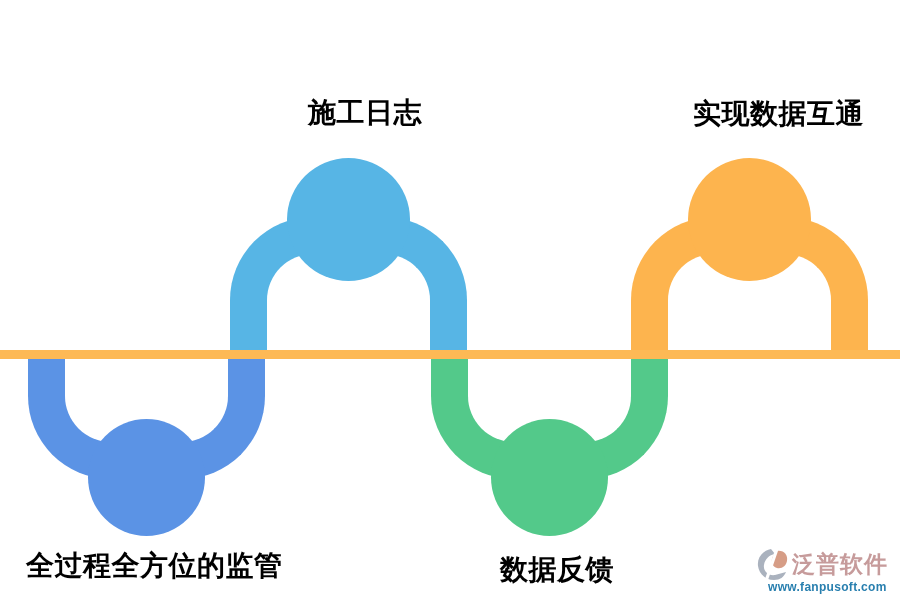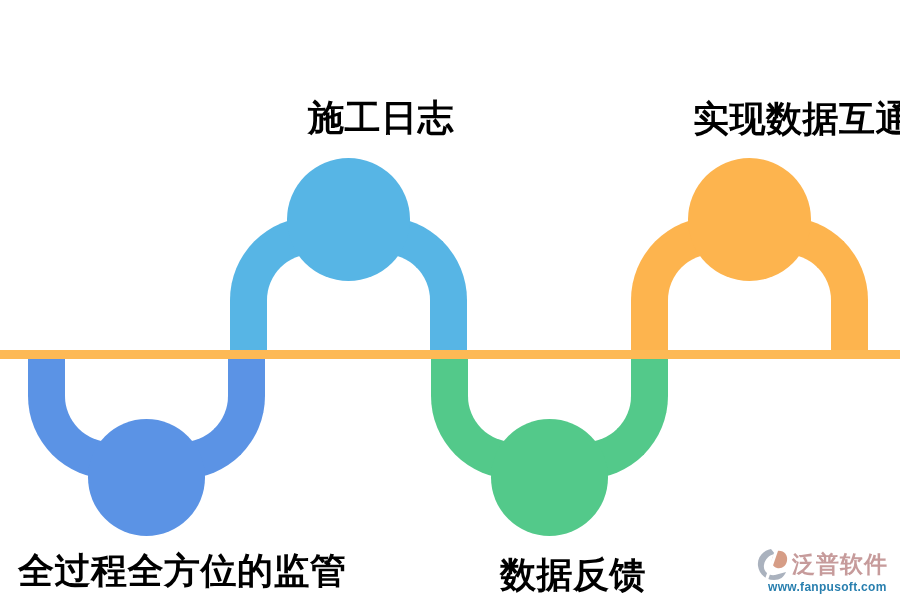--- a/index.html
+++ b/index.html
@@ -62,28 +62,28 @@
   .circle-bottom { width: 117px; height: 117px; top: 419px; }
   .c1 { left: 88px; }
   .c2 { left: 287px; }
   .c3 { left: 491px; }
   .c4 { left: 688px; }
 
   
   .label {
     position: absolute;
     font-weight: 700;
-    font-size: 36px;
+    font-size: 28px;
     line-height: 1.1;
     color: #000000;
     white-space: nowrap;
     letter-spacing: 0.5px;
     z-index: 4;
   }
-  .l1 { left: 18px;  top: 551px; }
+  .l1 { left: 26px;  top: 551px; }
   .l2 { left: 308px; top: 98px;  }
   .l3 { left: 500px; top: 555px; }
   .l4 { left: 693px; top: 99px;  }
 
   
   .watermark {
     position: absolute;
     left: 756px;
     top: 547px;
     width: 140px;

